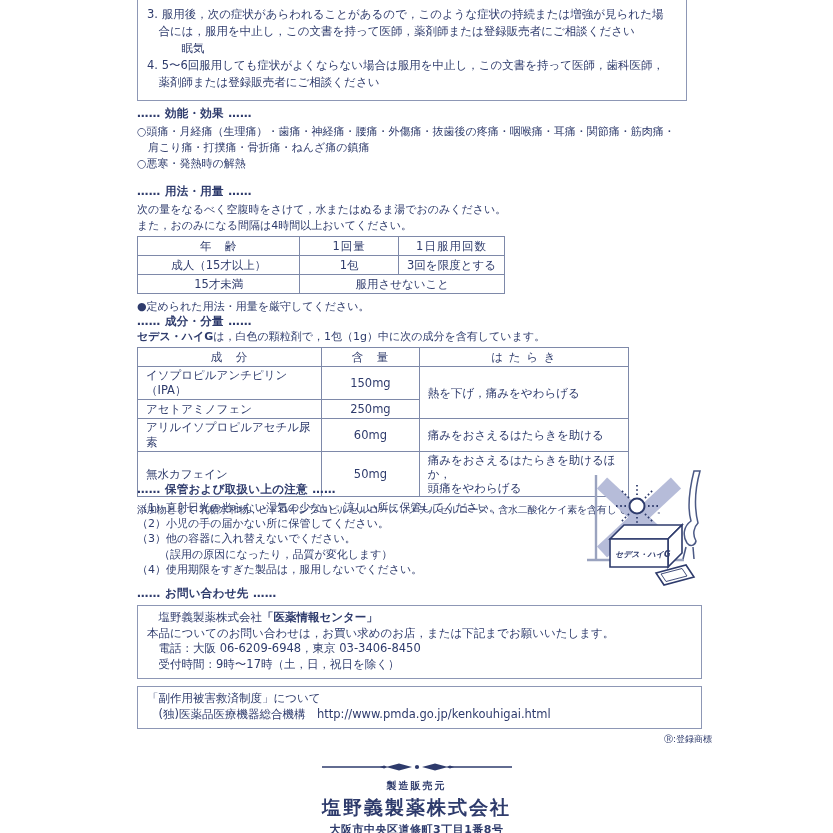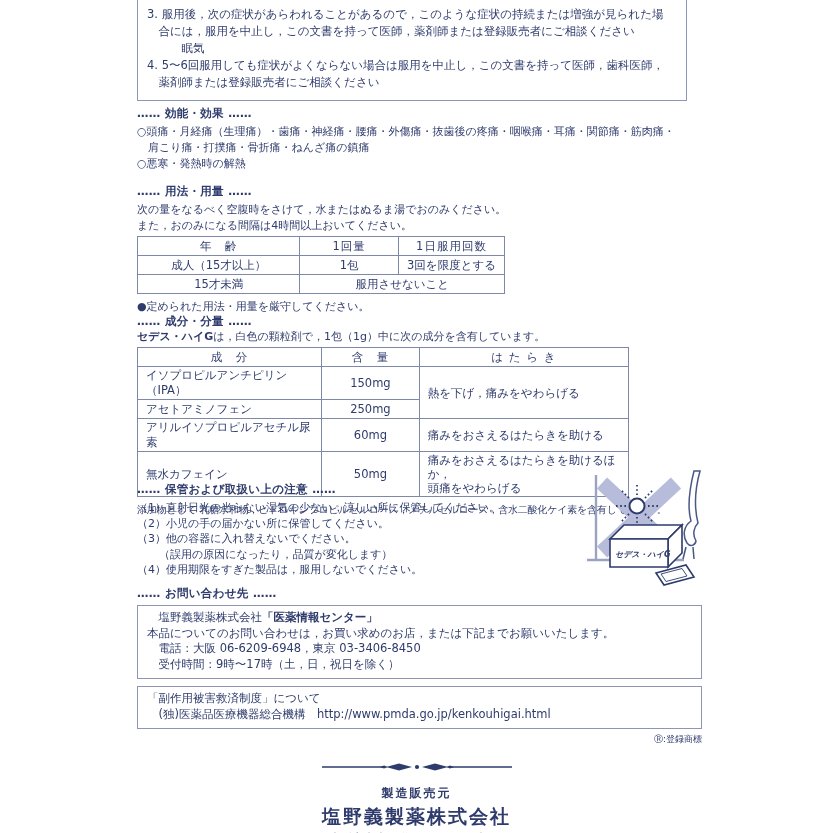--- a/index.html
+++ b/index.html
@@ -34,25 +34,25 @@
   #ingredients-table td.effect { text-align:left; padding-left:8px; line-height:14px; }
 
   .small-note { font-size:10px; line-height:13px; margin-top:6px; letter-spacing:-0.2px; }
 
   
   .contact-box {
     border:1px solid #8d97b5; width:545px; padding:4px 9px 6px 9px;
     font-size:11.5px; line-height:15.5px;
   }
 
-  #trademark { right:131px; top:733px; font-size:9px; color:#2e3b6c; }
+  #trademark { right:121px; top:733px; font-size:9px; color:#2e3b6c; }
 
   
   #footer { left:0; top:757px; width:833px; text-align:center; }
-  #footer-role { font-size:12px; letter-spacing:2px; margin-top:9px; font-weight:bold; }
+  #footer-role { font-size:10px; letter-spacing:2px; margin-top:3px; font-weight:bold; }
   #footer-company { font-size:19px; font-weight:bold; letter-spacing:2px; margin-top:2px; }
   #footer-address { font-size:11px; letter-spacing:0.5px; margin-top:1px; font-weight:bold; }
 </style>
 </head>
 <body>
 
 <div id="warning-box" class="abs preline">3. 服用後，次の症状があらわれることがあるので，このような症状の持続または増強が見られた場
 　合には，服用を中止し，この文書を持って医師，薬剤師または登録販売者にご相談ください
 　　　眠気
 4. 5〜6回服用しても症状がよくならない場合は服用を中止し，この文書を持って医師，歯科医師，

